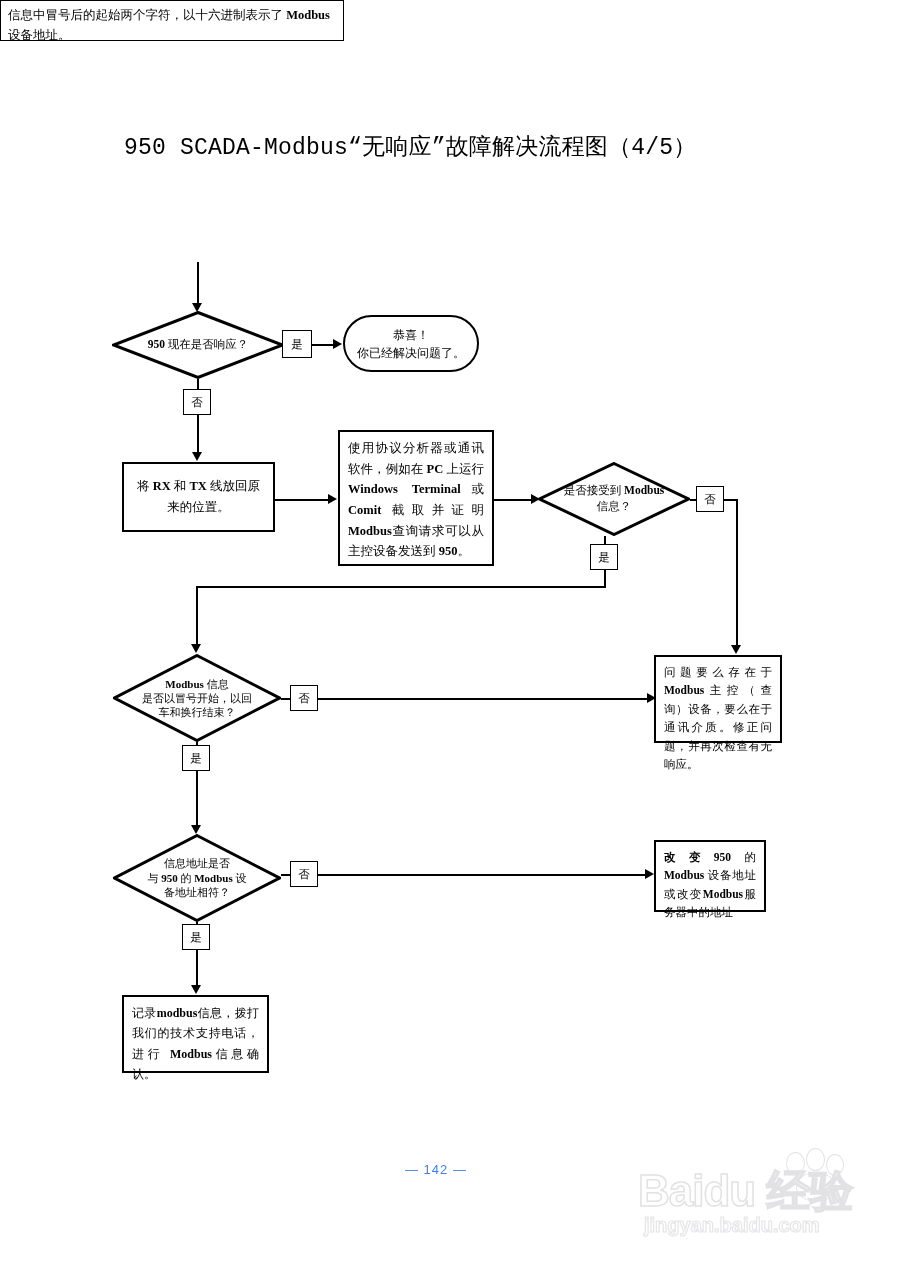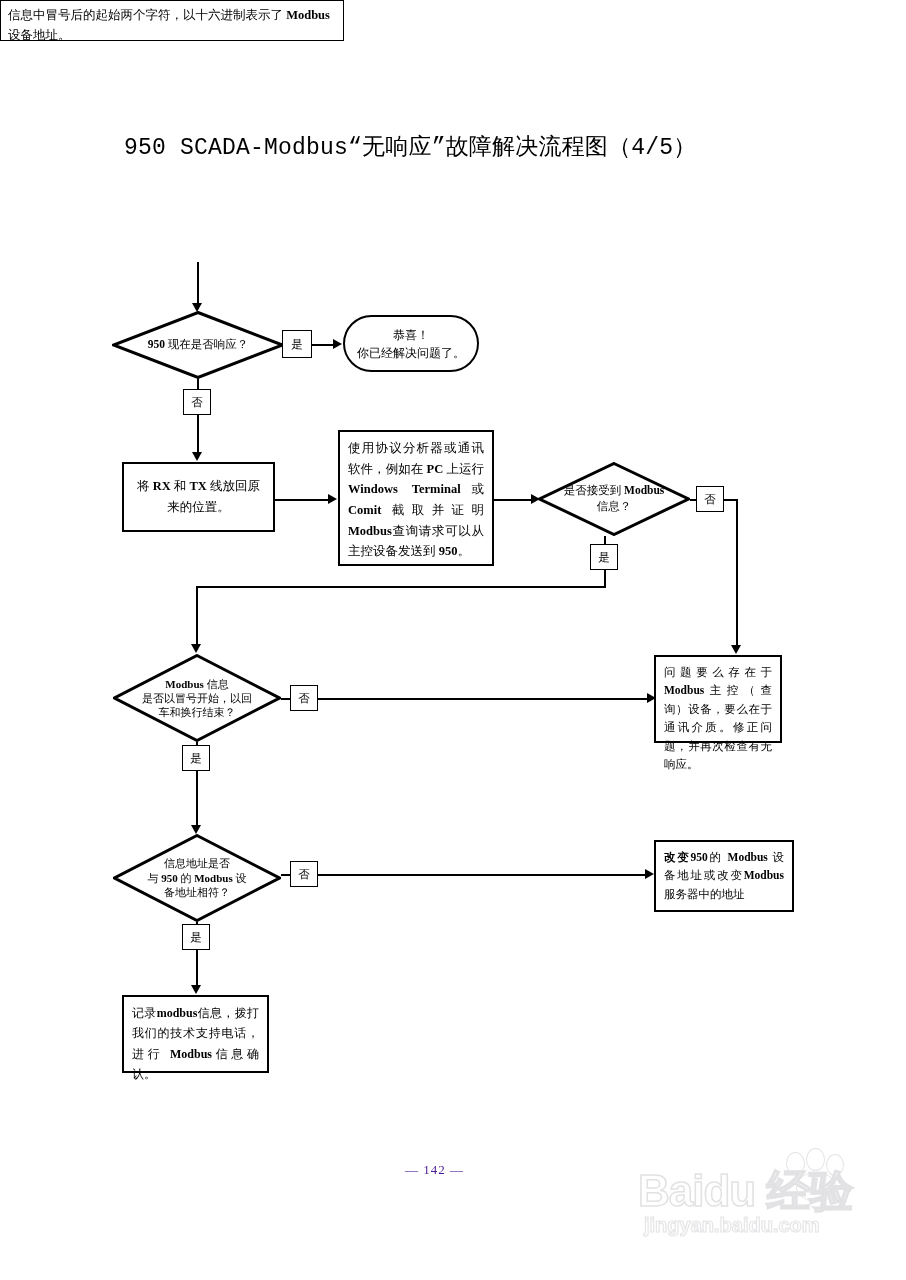--- a/index.html
+++ b/index.html
@@ -86,22 +86,22 @@
     background:#fff;
     display:flex; align-items:center; justify-content:center;
     font-size:11.5px;
     font-family:"Liberation Serif", serif;
     box-sizing:border-box;
   }
 
   .footer-page {
     position:absolute; left:405px; top:1162px;
     font-size:13px; letter-spacing:1px;
-    font-family:Liberation Serif, serif;
-    color:#4c1d95;
+    font-family:Liberation Sans, sans-serif;
+    color:#3b82f6;
     white-space:nowrap;
   }
 
   
   .wm { position:absolute; left:638px; top:1148px; width:262px; height:110px; opacity:1; }
   .wm-main {
     position:absolute; left:0; top:14px;
     font-family:"Liberation Sans", sans-serif;
     font-size:44px; font-weight:bold;
     color:#ffffff;
@@ -240,21 +240,21 @@
     </div>
   </div>
 
   <div class="hline" style="left:281px; top:874px; width:12px;"></div>
   <div class="yn" style="left:290px; top:861px; width:28px; height:26px;">
     <span>否</span>
   </div>
   <div class="hline" style="left:318px; top:874px; width:330px;"></div>
   <div class="arrow-r" style="left:645px; top:868.5px;"></div>
 
-  <div class="node process jfull" style="left:654px; top:840px; width:140px; height:72px; font-size:11.5px; line-height:1.6;">
+  <div class="node process jfull" style="left:654px; top:840px; width:112px; height:72px; font-size:11.5px; line-height:1.6;">
     <span><span class="b-strong">改变950</span>的 <span class="b-strong">Modbus</span> 设备地址或改变<span class="b-strong">Modbus</span>服务器中的地址</span>
   </div>
 
   <div class="note" style="left:201px; top:892px; width:344px; height:41px;">
     <span>信息中冒号后的起始两个字符，以十六进制表示了 <span class="b-strong">Modbus</span>设备地址。</span>
   </div>
 
   <div class="vline" style="left:196px; top:922px; height:4px;"></div>
   <div class="yn" style="left:182px; top:924px; width:28px; height:26px;">
     <span>是</span>

